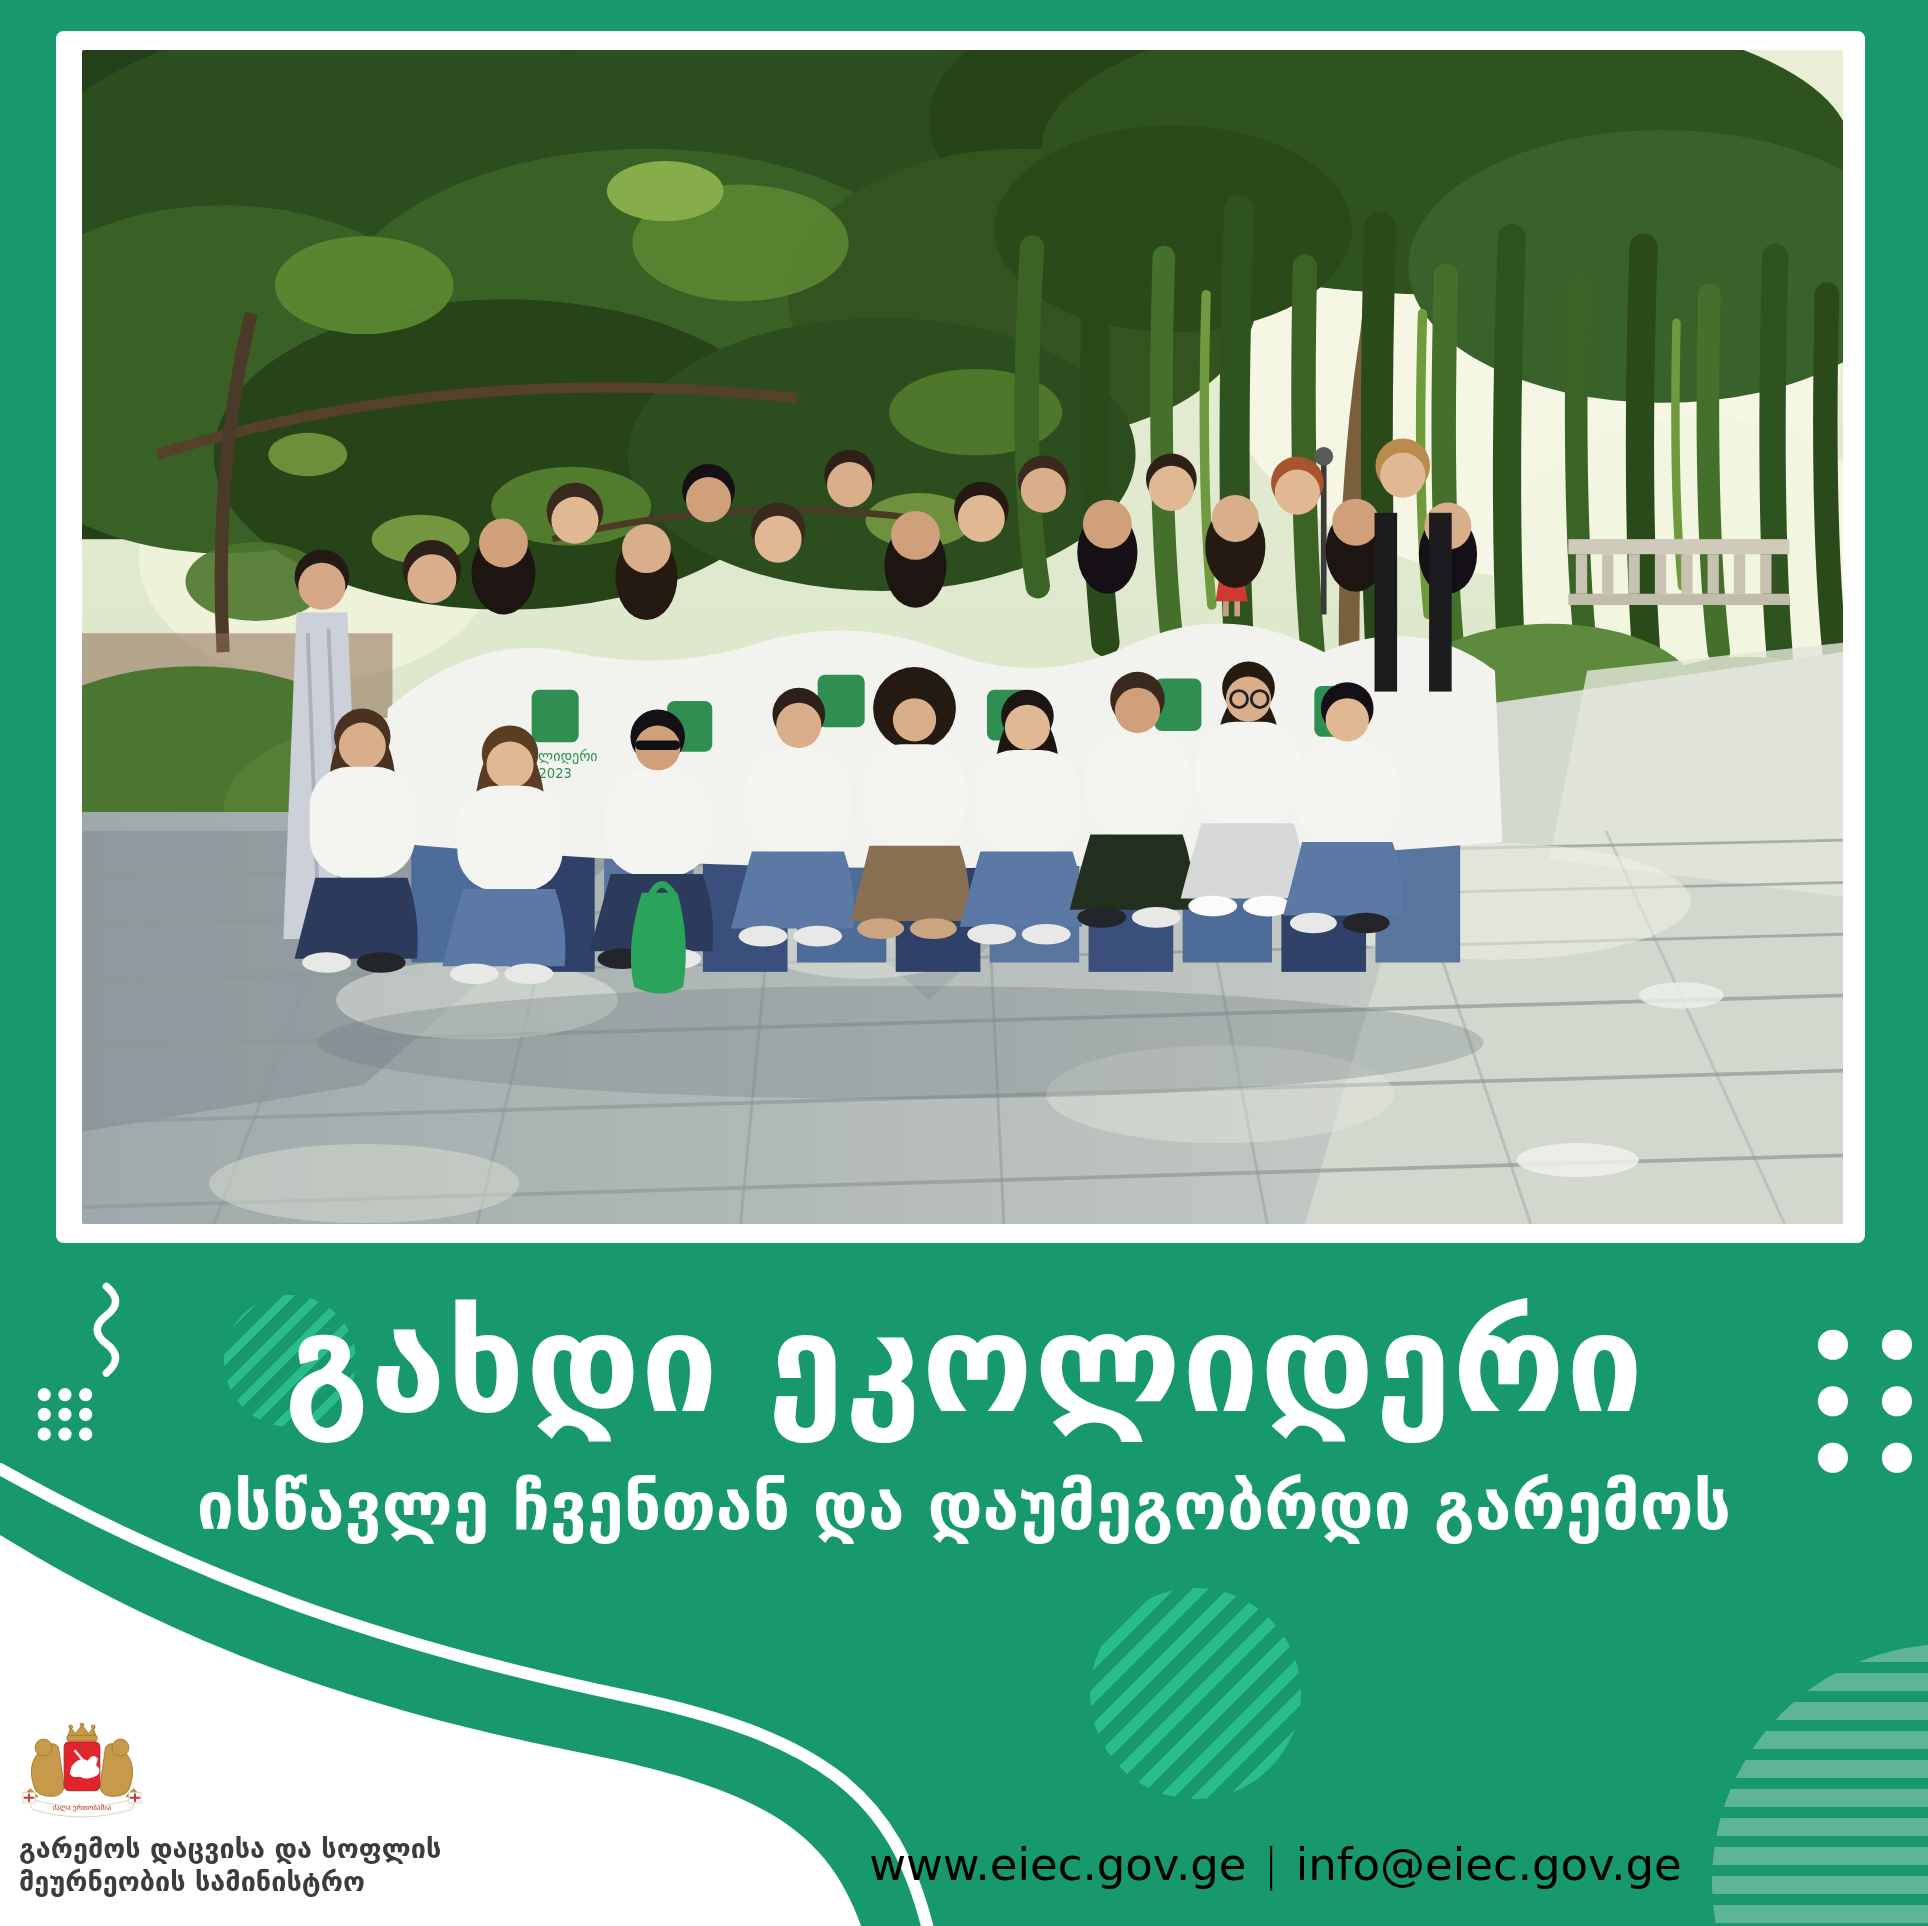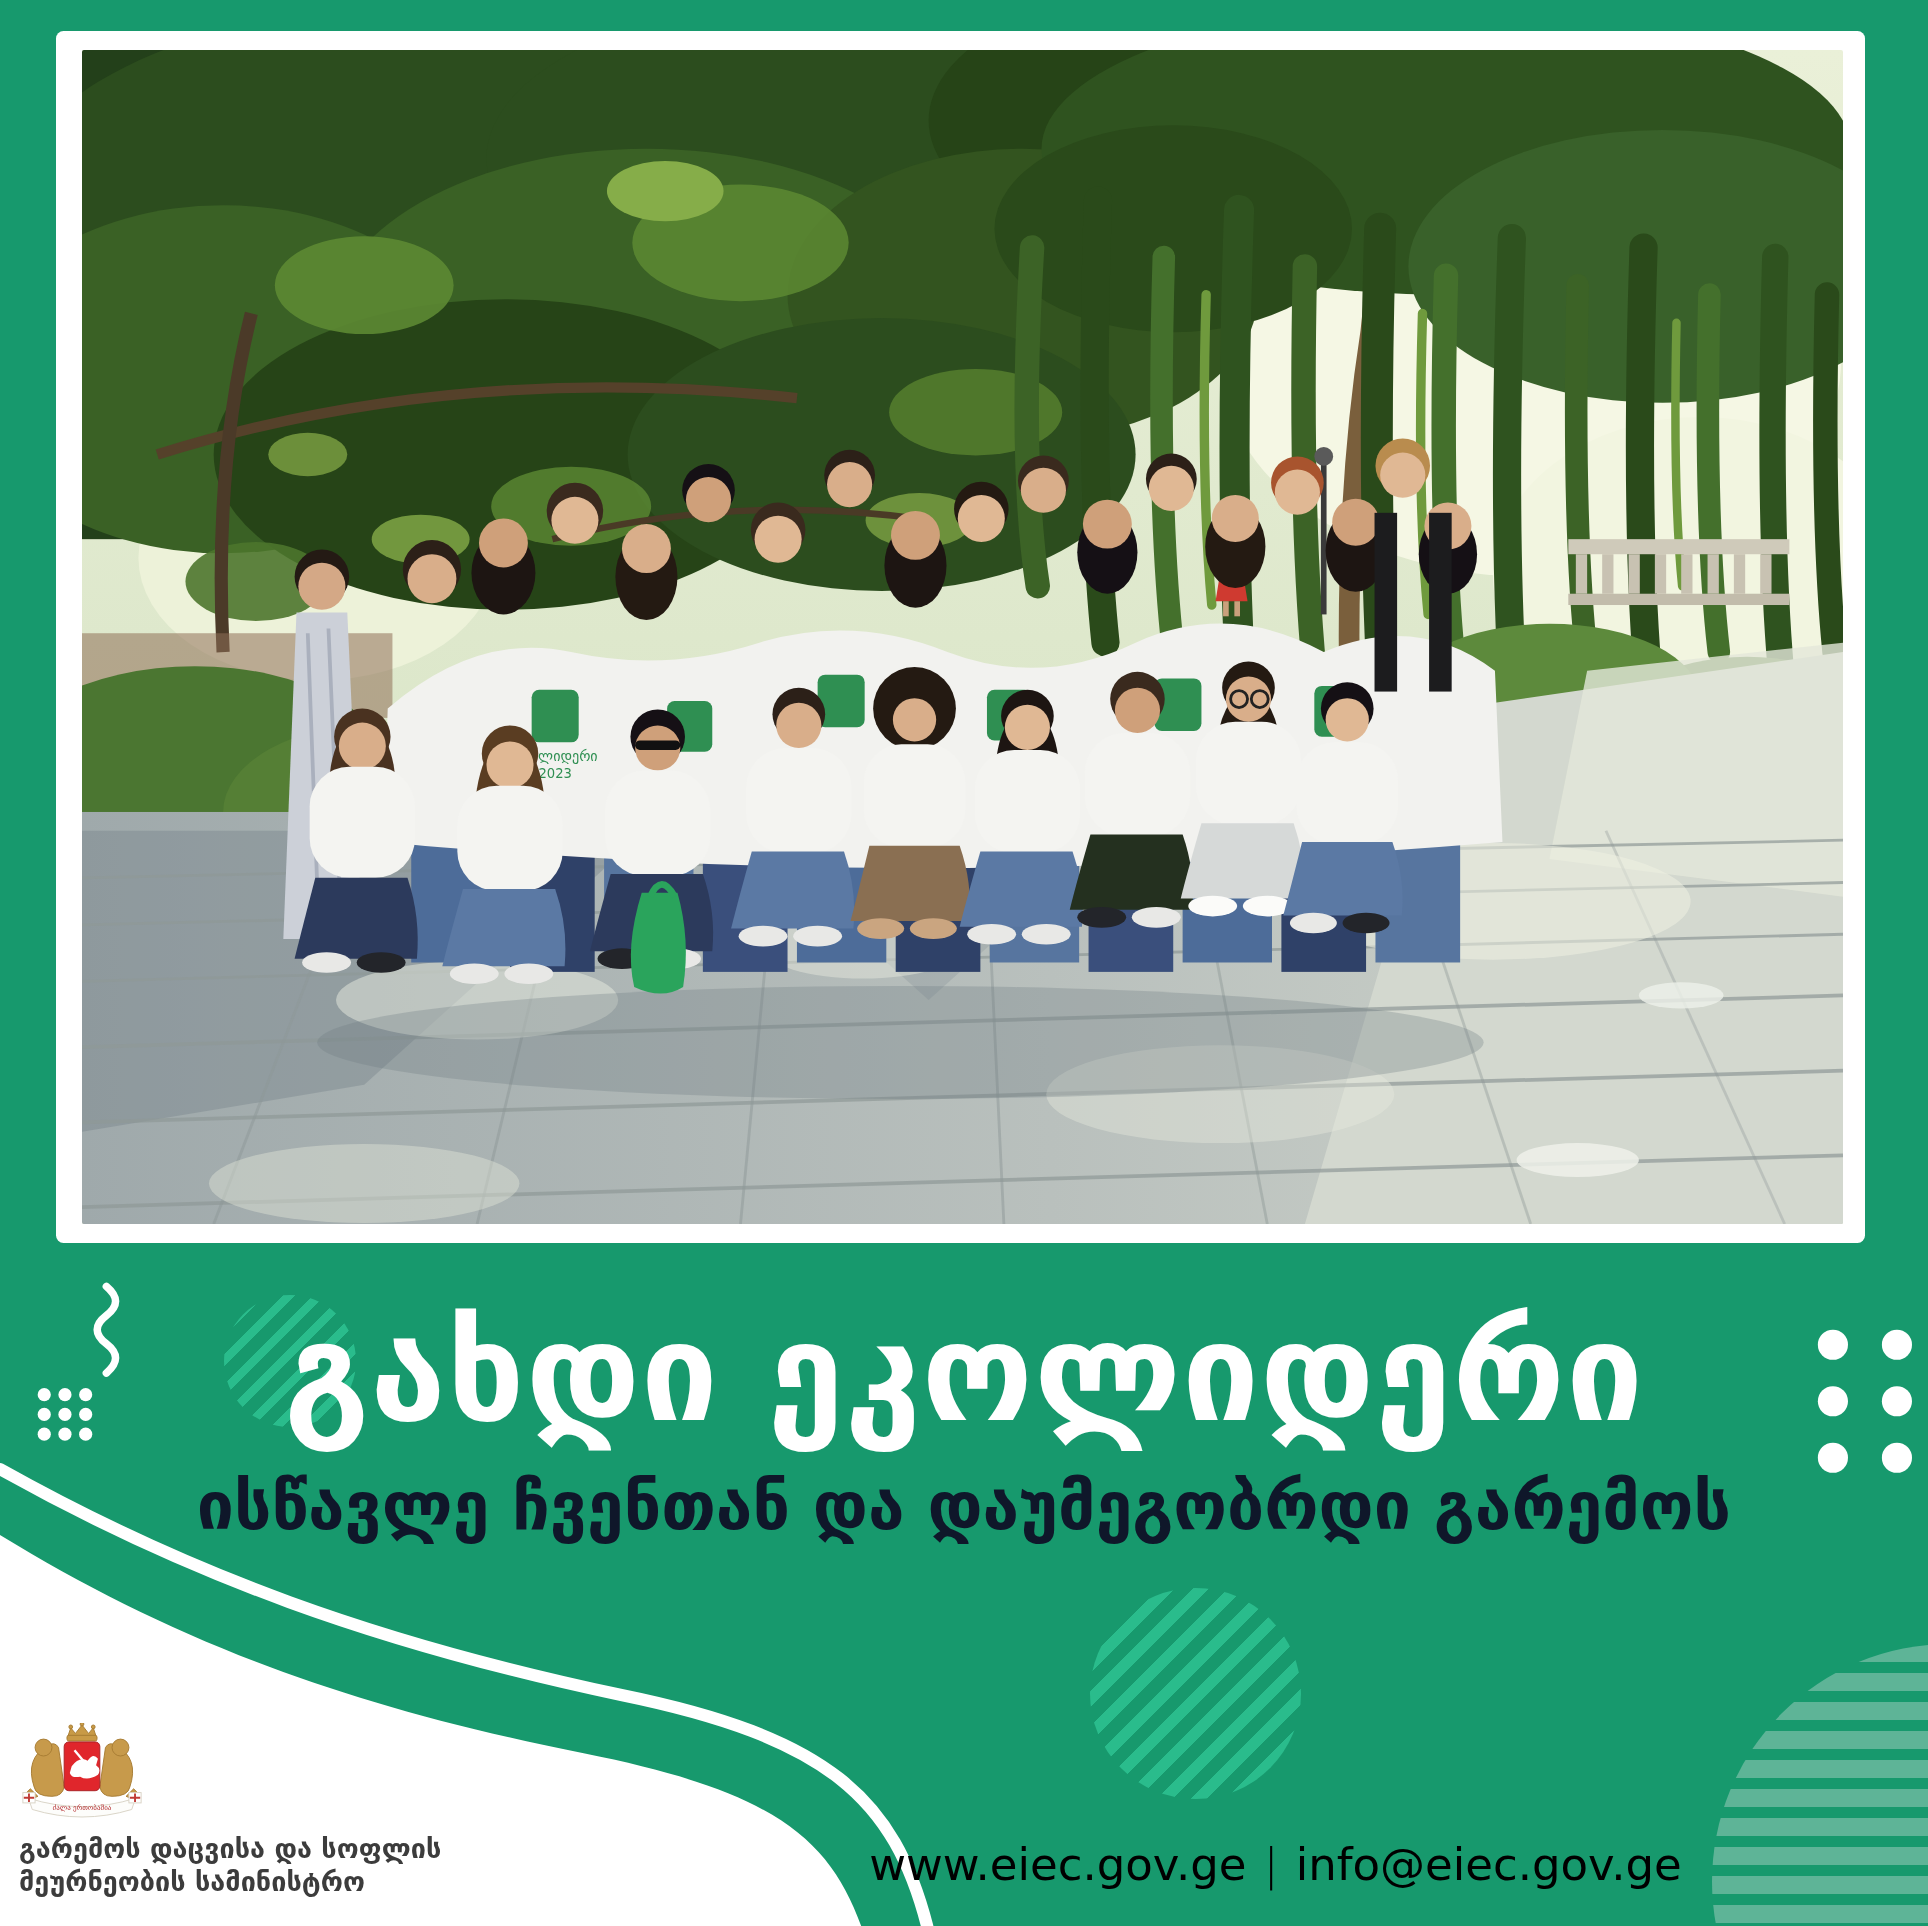--- a/index.html
+++ b/index.html
@@ -28,27 +28,27 @@
     background:repeating-linear-gradient(135deg,#2abc8c 0 11.3px,rgba(0,0,0,0) 11.3px 24.5px);
   }
   .circle-corner{
     left:1712px;top:1644px;width:475px;height:475px;
     background:repeating-linear-gradient(180deg,#5eb497 0 18px,rgba(0,0,0,0) 18px 29px);
   }
   
   .decor-svg{position:absolute;left:0;top:0;width:1928px;height:1927px;pointer-events:none;}
   
   .title{
-    position:absolute;left:0;right:0;top:1282px;margin:16px;
+    position:absolute;left:0;right:0;top:1282px;margin:7px;
     text-align:center;color:#ffffff;font-size:137px;font-weight:bold;line-height:1.1;
     letter-spacing:0.9px;
   }
   .subtitle{
     position:absolute;left:0;right:0;top:1469px;margin:0;
-    text-align:center;color:#0f172a;font-size:66px;font-weight:bold;line-height:1.15;
+    text-align:center;color:#ffffff;font-size:66px;font-weight:bold;line-height:1.15;
   }
   
   .footer{
     position:absolute;left:852px;top:1838px;width:847px;
     text-align:center;color:#000000;font-size:45px;font-weight:normal;
     letter-spacing:0px;white-space:nowrap;
   }
   .footer .sep{padding:0 17px;font-weight:200;}
   
   .ministry-logo{position:absolute;left:19px;top:1723px;width:395px;}

